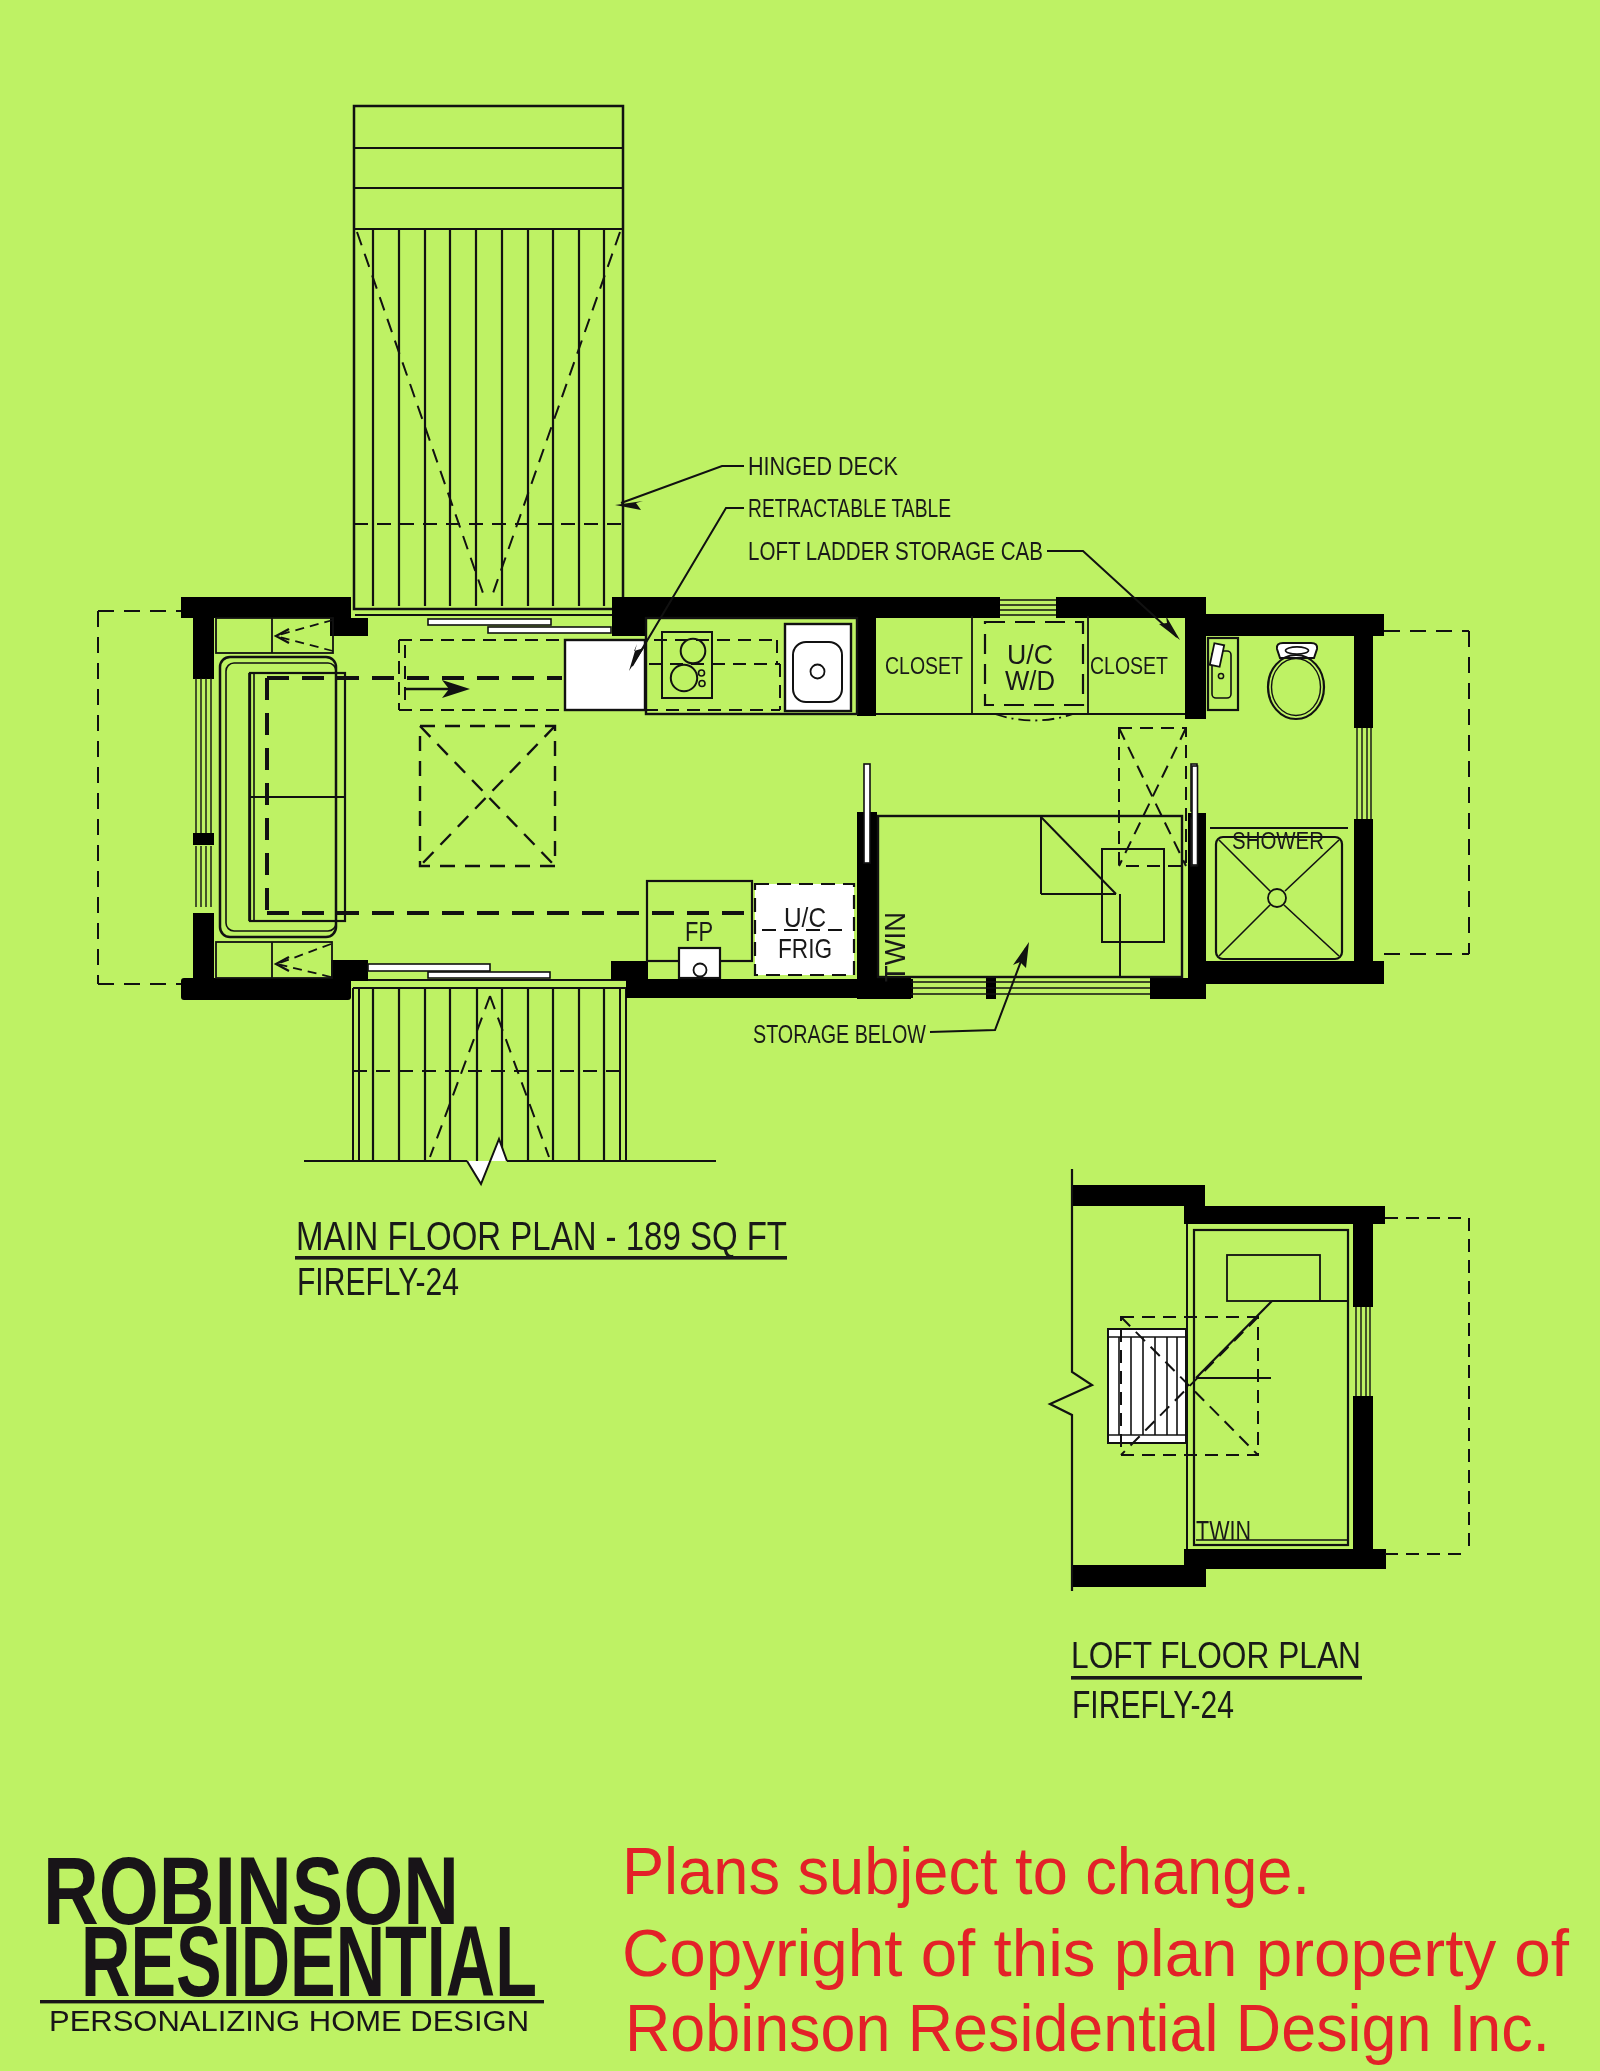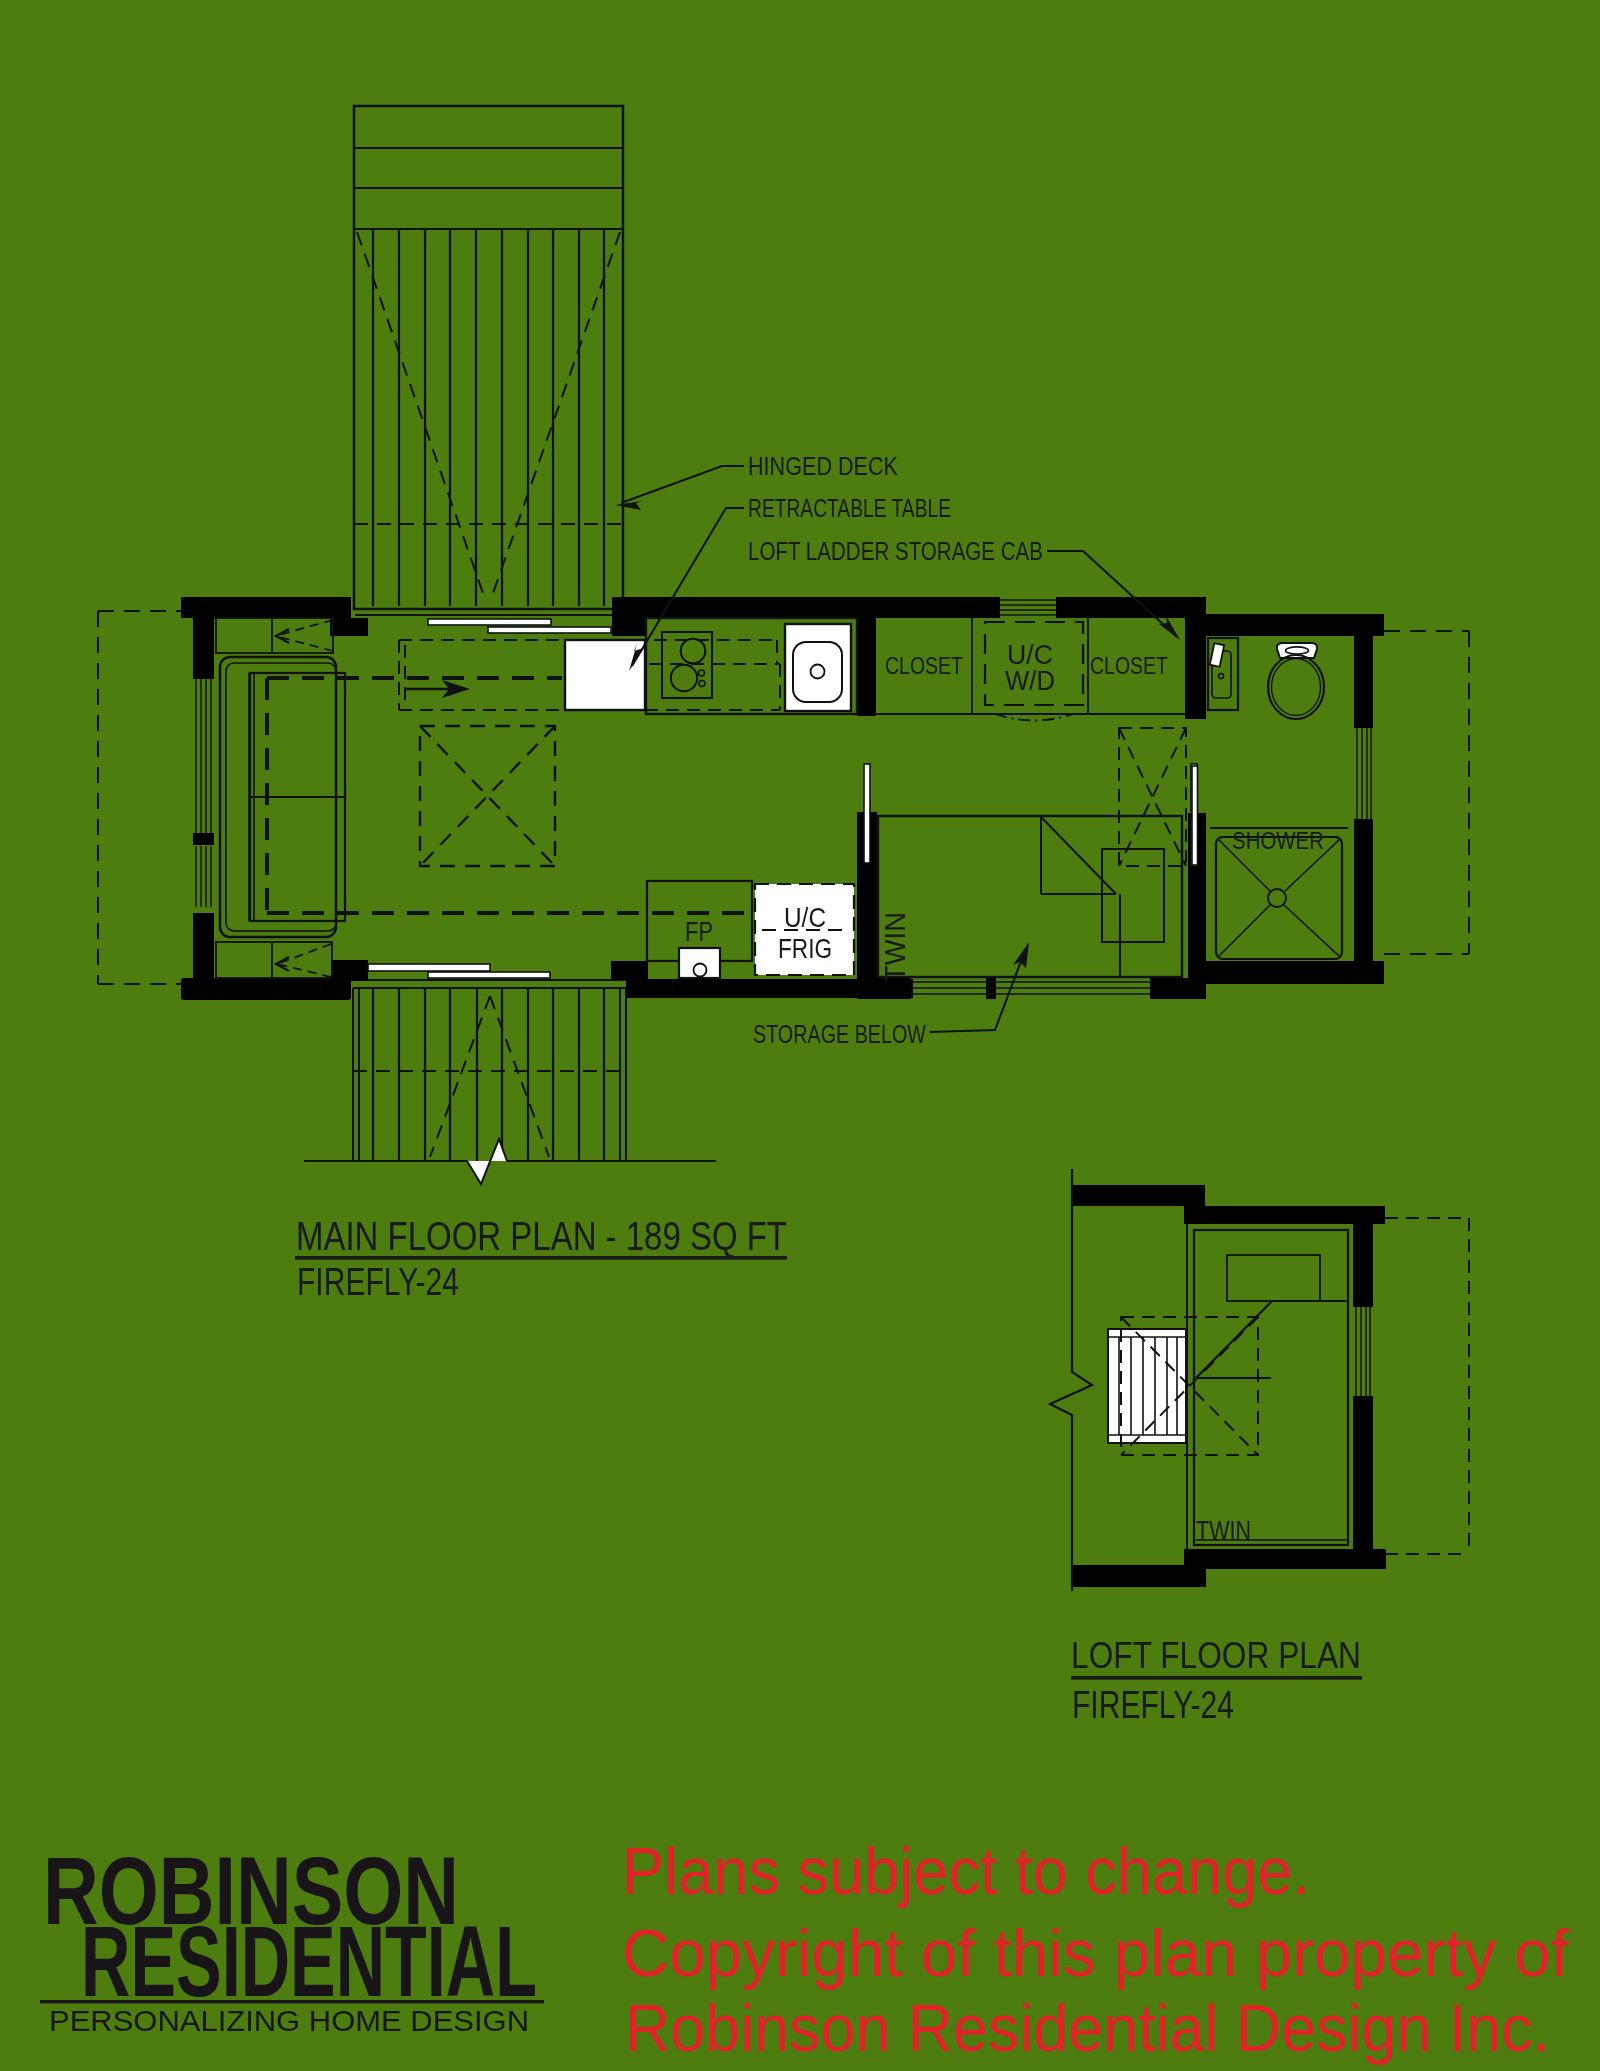--- a/index.html
+++ b/index.html
@@ -1,16 +1,16 @@
 <!DOCTYPE html>
 <html><head>
 <meta charset="utf-8">
 <style>
   html,body{margin:0;padding:0;background:#ffffff;}
-  .page{width:1600px;height:2071px;position:relative;background:#4d7c0f;overflow:hidden;}
+  .page{width:1600px;height:2071px;position:relative;background:#bef264;overflow:hidden;}
   svg{position:absolute;top:0;left:0;}
   text{font-family:"Liberation Sans",sans-serif;}
 </style>
 </head>
 <body>
 <div class="page">
 <svg width="1600" height="2071" viewBox="0 0 1600 2071">
 <defs>
 <g id="arrowhead">
           <polygon points="0,0 -26,8 -20,0 -26,-8" fill="#111"></polygon>

